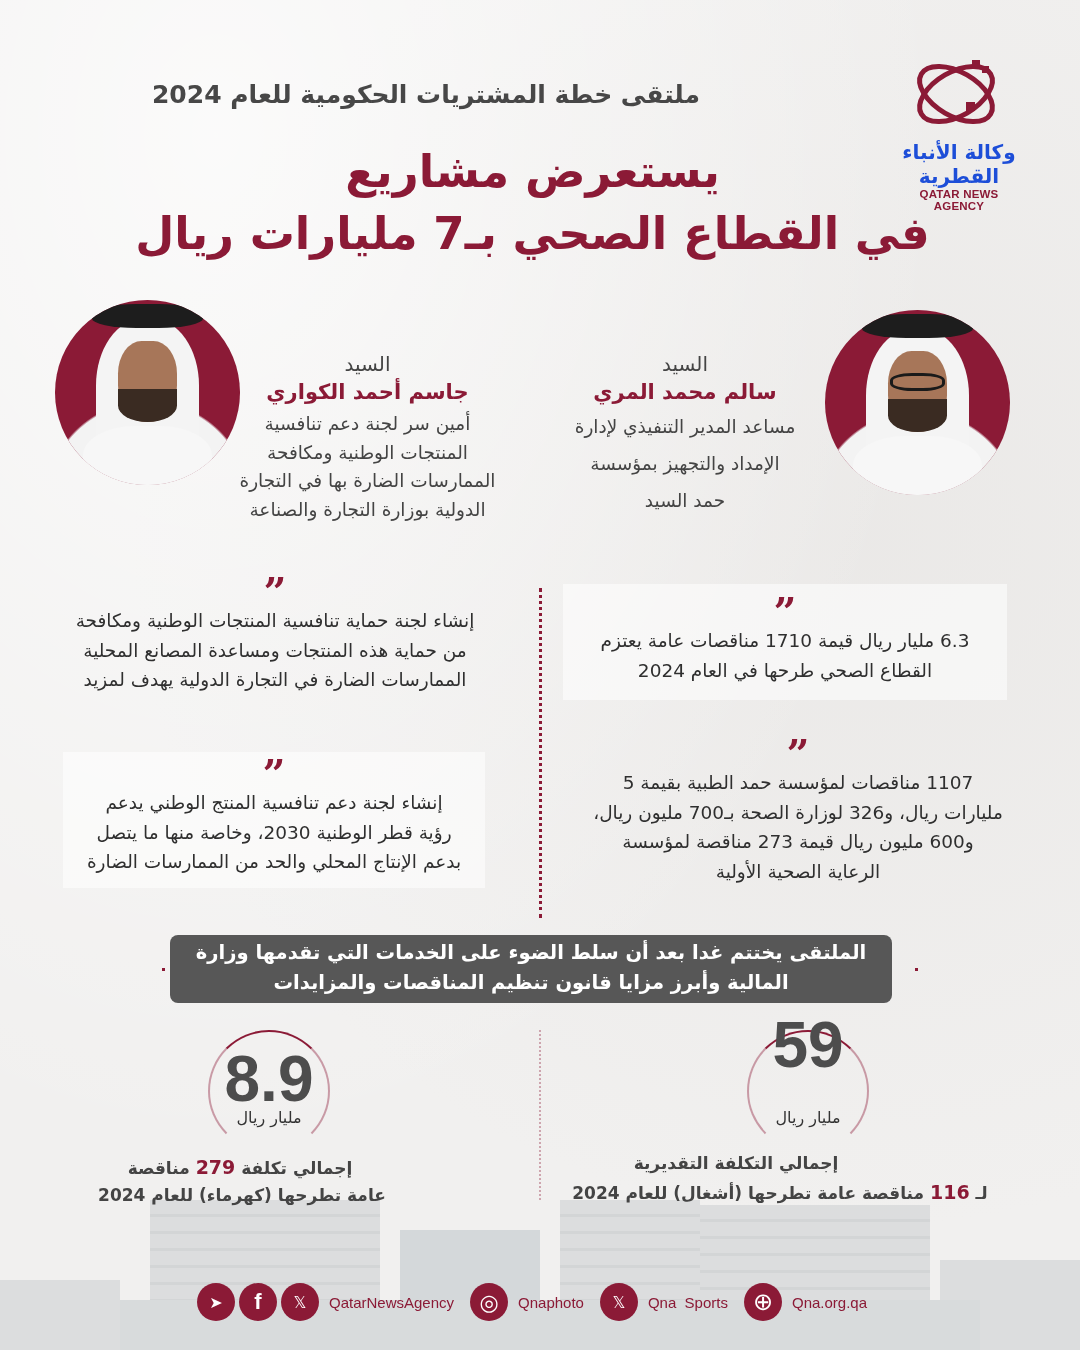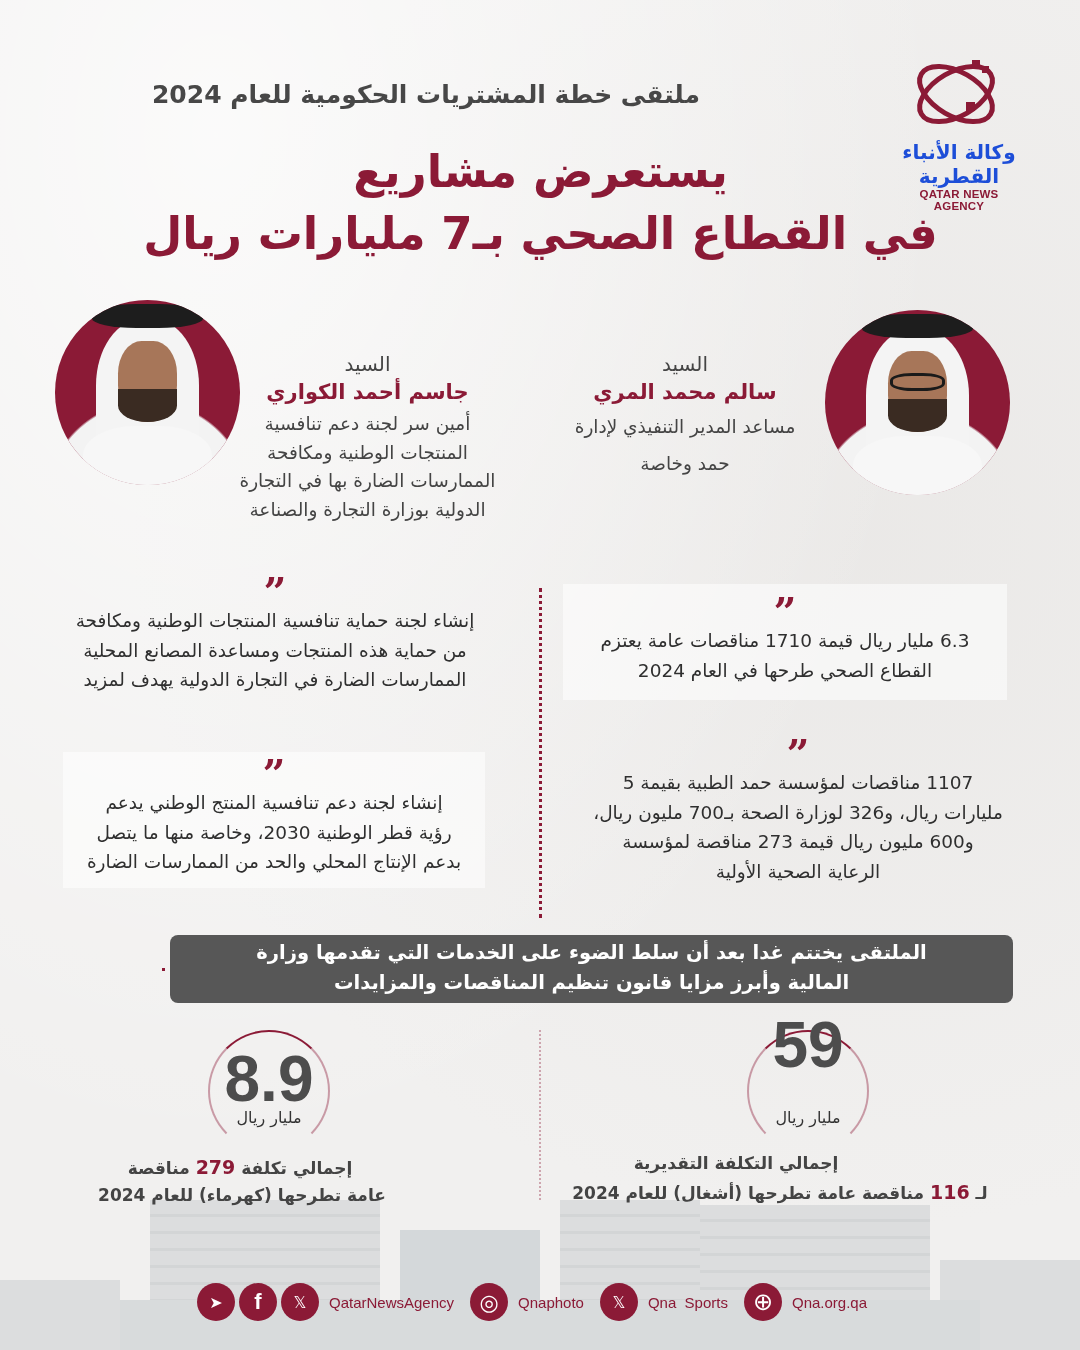--- a/index.html
+++ b/index.html
@@ -17,21 +17,21 @@
   .abs { position: absolute; }
 
   
   .logo { right: 56px; top: 52px; width: 130px; height: 130px; text-align: center; direction: rtl; }
   .logo svg { display: block; margin: 0 auto; }
   .logo .ar { font-size: 20px; font-weight: bold; color: #1d4ed8; margin-top: 8px; }
   .logo .en { direction: ltr; font-family: "Liberation Sans", sans-serif; font-size: 11.5px; font-weight: bold; color: #8b1a36; letter-spacing: 0.2px; }
 
   
   .kicker { left: 0; width: 852px; top: 80px; text-align: center; font-size: 25px; font-weight: bold; color: #474747; }
-  .headline { left: 12px; width: 1057px; text-align: center; font-size: 45px; font-weight: bold; color: #8b1a36; line-height: 1.1; }
+  .headline { left: 4px; width: 1057px; text-align: center; font-size: 45px; font-weight: bold; color: #8b1a36; line-height: 1.1; }
   .headline.l1 { top: 147px; }
   .headline.l2 { top: 209px; }
 
   
   .portrait { width: 185px; height: 185px; border-radius: 50%; background: #8b1a36; overflow: hidden; }
   .portrait .bg-hl { position: absolute; width: 100%; height: 100%; background: radial-gradient(circle at 50% 110%, #f3f3f3 0 45%, transparent 46%); }
   .portrait .ghutra { position: absolute; left: 22%; width: 56%; top: 10%; height: 80%; background: #f4f4f4; border-radius: 45% 45% 20% 20%; }
   .portrait .agal { position: absolute; left: 20%; width: 60%; top: 2%; height: 13%; background: #1d1d1d; border-radius: 40%; }
   .portrait .face { position: absolute; left: 34%; width: 32%; top: 22%; height: 44%; background: #a77659; border-radius: 40% 40% 45% 45%; }
   .portrait .beard { position: absolute; left: 34%; width: 32%; top: 48%; height: 18%; background: #3a2b22; border-radius: 0 0 50% 50%; }
@@ -44,21 +44,21 @@
   .person-block .role { font-size: 18.5px; color: #444; }
 
   
   .card { text-align: center; font-size: 18.5px; color: #2f2f2f; line-height: 1.6; }
   .card.boxed { background: rgba(255,255,255,0.55); }
   .card .q { font-family: "DejaVu Serif", serif; font-size: 40px; color: #8b1a36; line-height: 0.6; height: 26px; font-weight: bold; }
 
   .divider { left: 539px; top: 588px; height: 330px; border-left: 3px dotted #8b1a36; }
 
   
-  .banner { left: 170px; top: 935px; width: 843px; height: 68px; background: #575757; border-radius: 8px; color: #fff; text-align: center; font-size: 19.5px; font-weight: bold; line-height: 1.55; padding-top: 3px; }
+  .banner { left: 170px; top: 935px; width: 722px; height: 68px; background: #575757; border-radius: 8px; color: #fff; text-align: center; font-size: 19.5px; font-weight: bold; line-height: 1.55; padding-top: 3px; }
   .banner-dot { top: 968px; width: 3px; height: 3px; background: #8b1a36; }
 
   
   .stat-ring { width: 122px; height: 122px; border-radius: 50%; border: 2px solid #8b1a36; border-bottom-color: transparent; border-left-color: rgba(139,26,54,0.4); border-right-color: rgba(139,26,54,0.4); }
   .stat-num { text-align: center; font-family: "Liberation Sans", sans-serif; font-size: 64px; font-weight: bold; color: #4d4d4d; direction: ltr; }
   .stat-unit { text-align: center; font-size: 16px; color: #333; }
   .stat-desc { text-align: center; font-size: 17px; font-weight: bold; color: #444; line-height: 1.6; }
   .stat-desc .hl { color: #8b1a36; font-size: 19px; }
 
   
@@ -107,21 +107,22 @@
   <div class="face"></div>
   <div class="beard"></div>
   <div class="glasses"></div>
   <div class="thobe"></div>
 </div>
 <div class="abs person-block" style="left:555px;top:352px;width:260px;">
   <div class="honor">السيد</div>
   <div class="name">سالم محمد المري</div>
   <div class="role" style="line-height:2.0;margin-top:4px;">
     <div>مساعد المدير التنفيذي لإدارة</div>
-    <div>حمد وخاصة</div>
+    <div>الإمداد والتجهيز بمؤسسة</div>
+    <div>حمد السيد</div>
   </div>
 </div>
 
 <div class="abs portrait" style="left:55px;top:300px;">
   <div class="bg-hl"></div>
   <div class="ghutra"></div>
   <div class="agal"></div>
   <div class="face"></div>
   <div class="beard"></div>
   <div class="thobe"></div>

